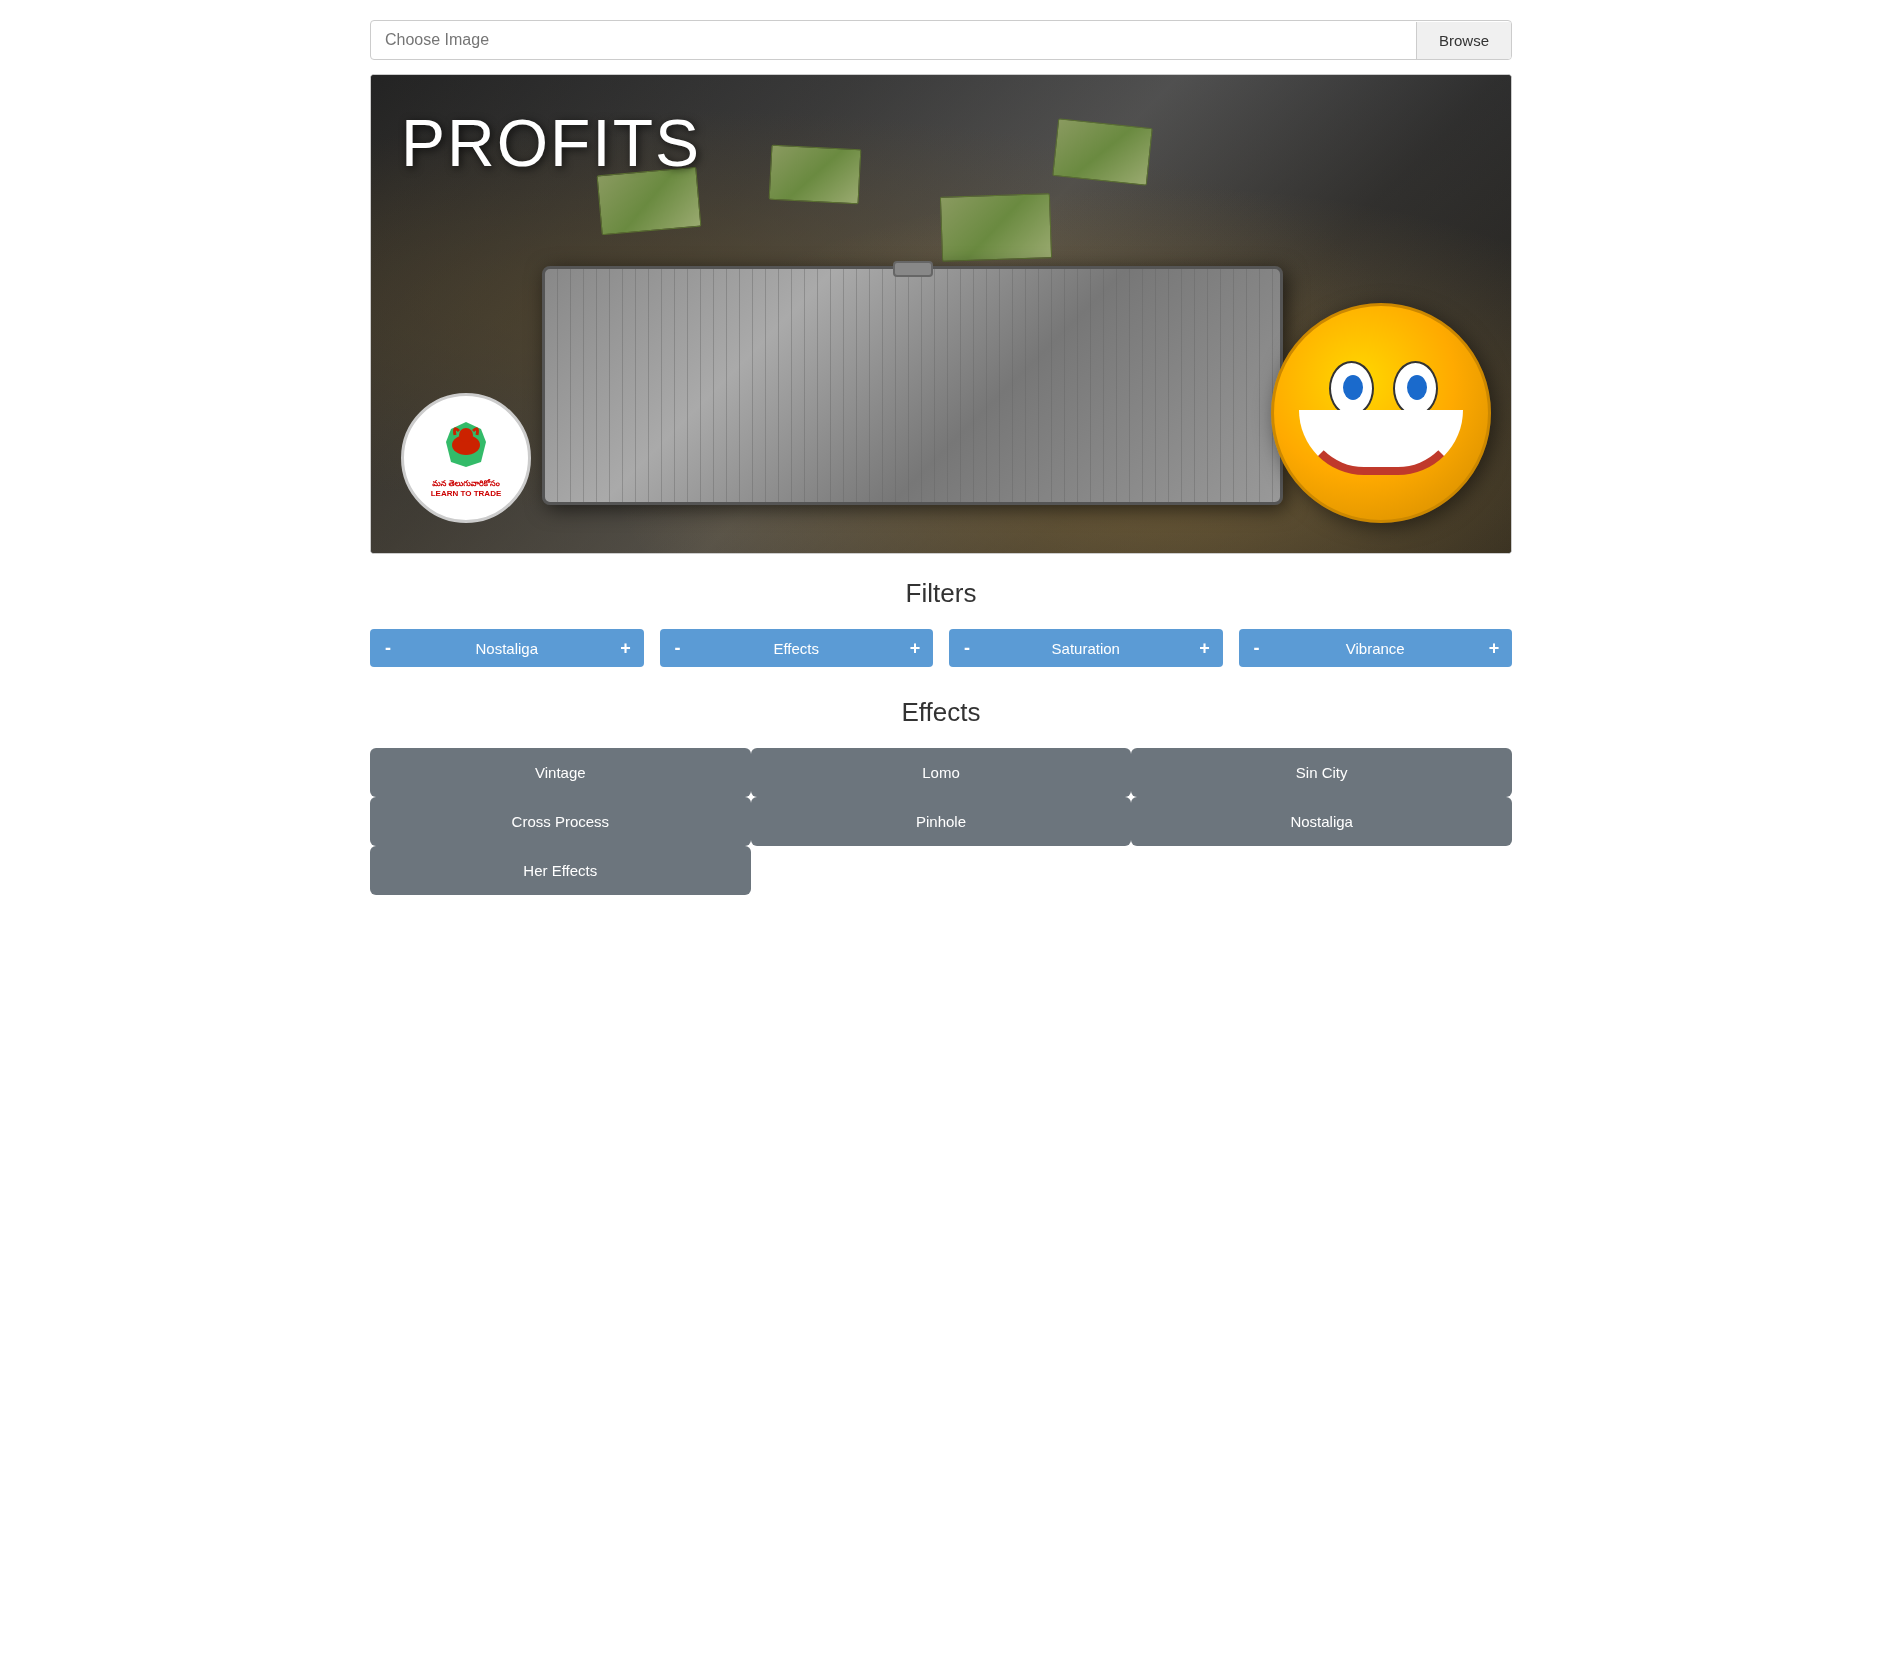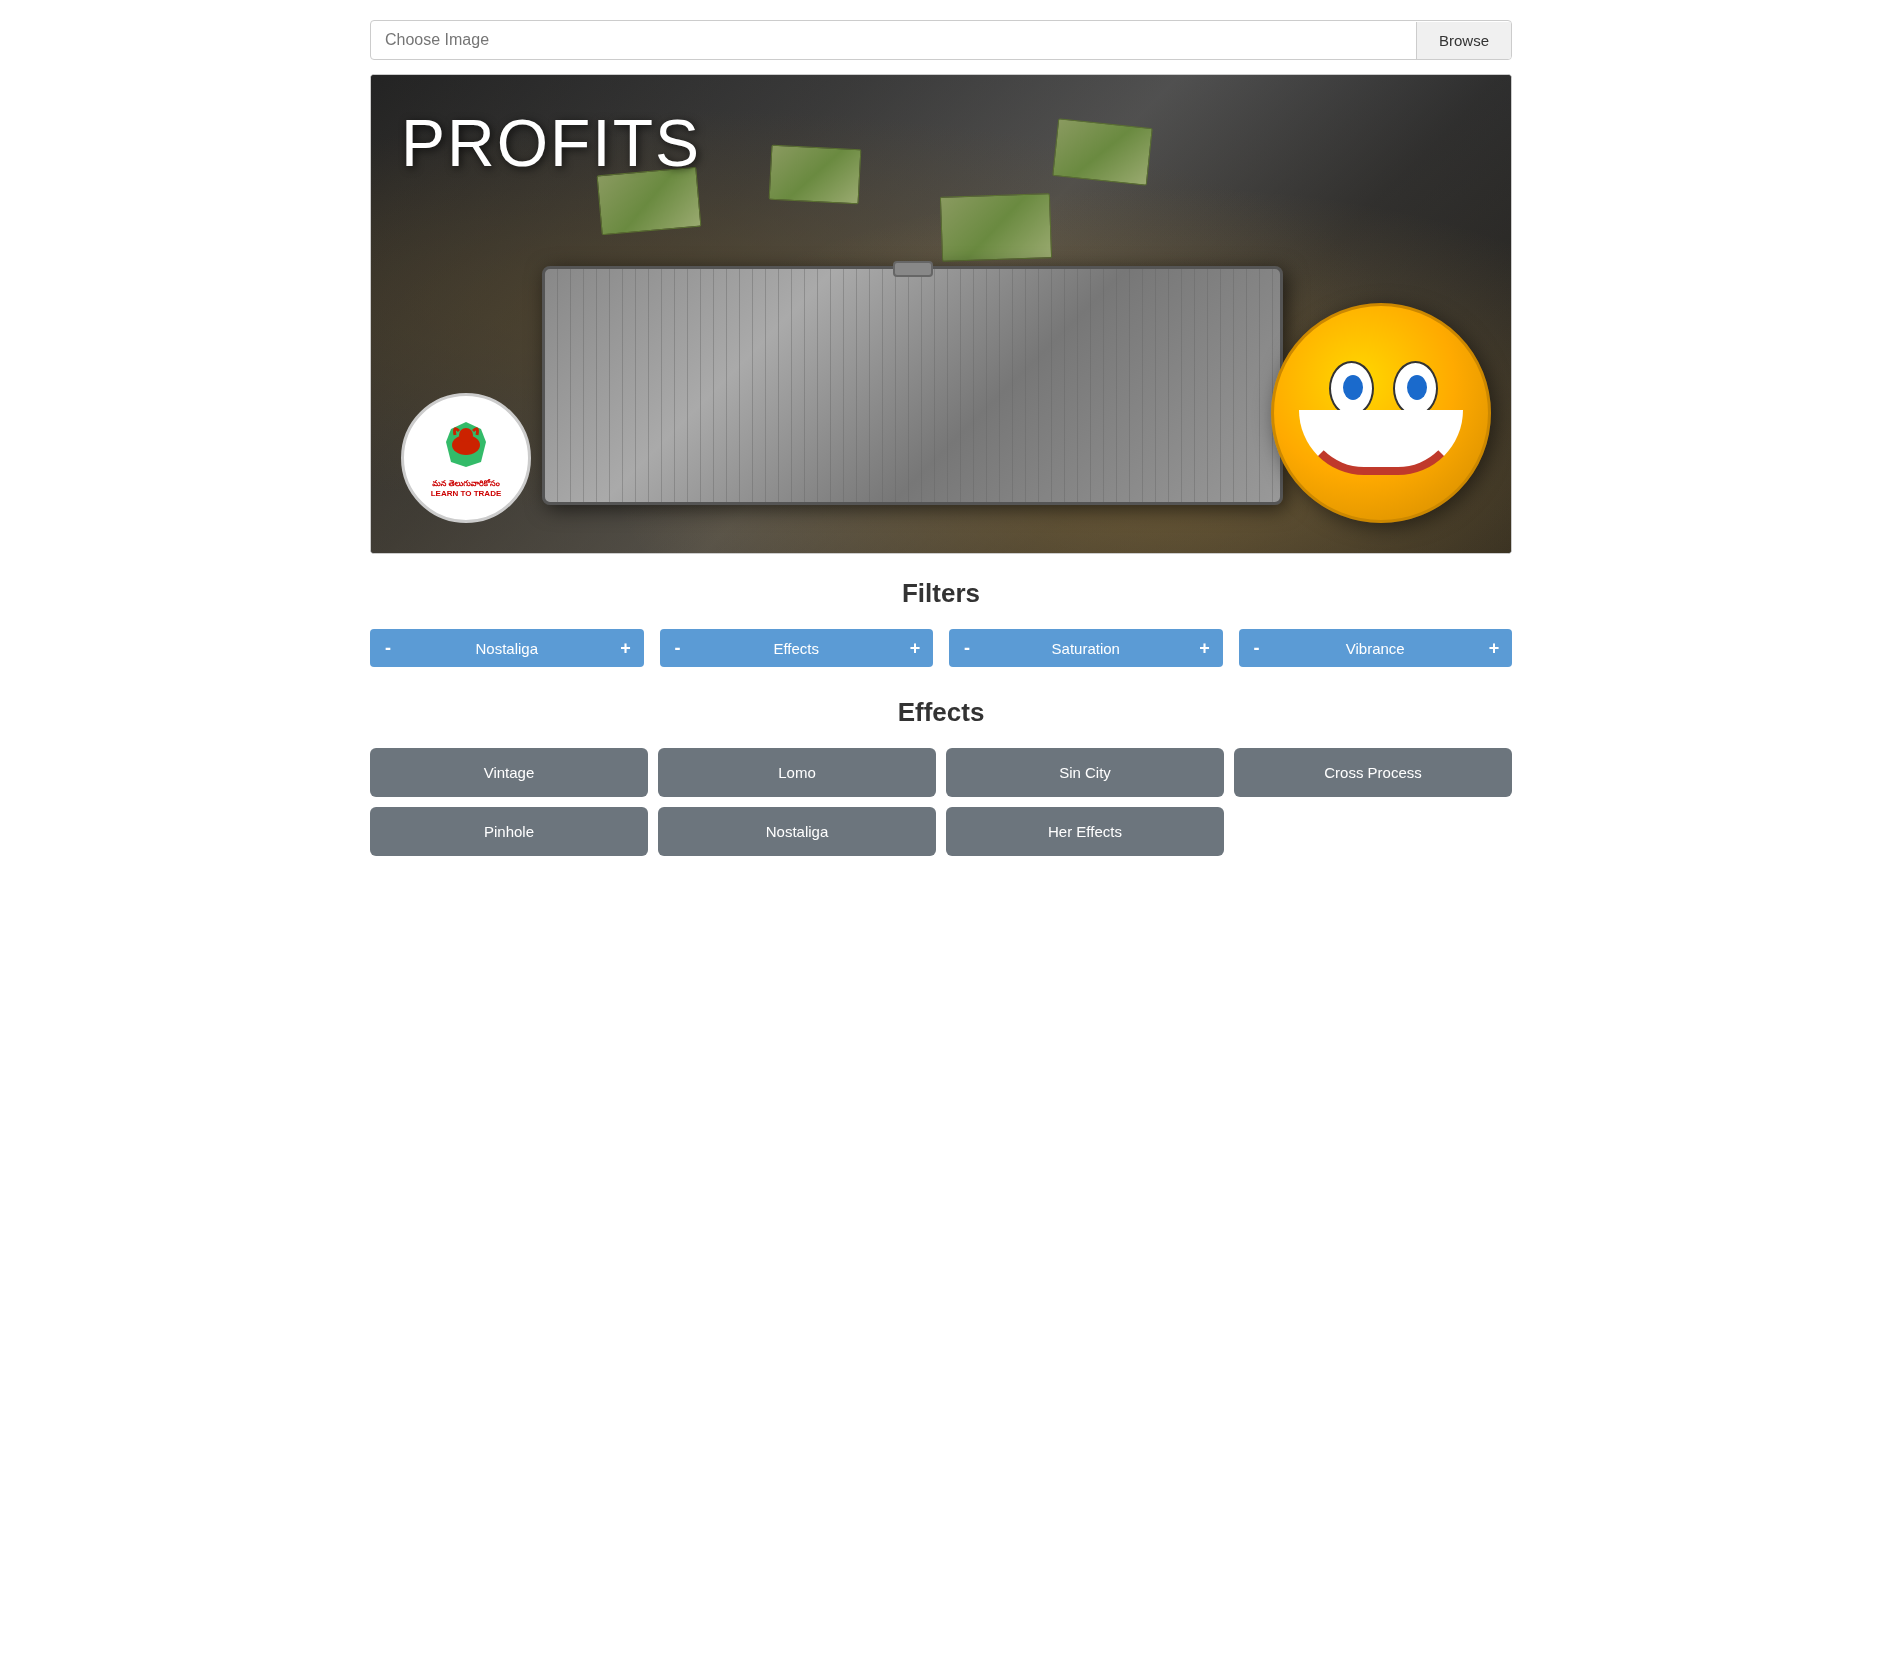--- a/index.html
+++ b/index.html
@@ -265,21 +265,21 @@
       font-weight: bold;
       color: #cc0000;
       text-align: center;
       line-height: 1.2;
     }
 
     
     .section-title {
       text-align: center;
       font-size: 26px;
-      font-weight: 700;
+      font-weight: 400;
       color: #333;
       margin-bottom: 20px;
     }
 
     
     .filters-row {
       display: flex;
       justify-content: space-between;
       align-items: center;
       margin-bottom: 30px;
@@ -324,22 +324,21 @@
       display: flex;
       align-items: center;
       justify-content: center;
       font-size: 15px;
       font-weight: 500;
     }
 
     
     .effects-grid {
       display: grid;
-      grid-template-columns: repeat(4, 1fr);
-      gap: 10px;
+      grid-template-columns: repeat(3, 1fr);
     }
 
     .effect-btn {
       padding: 16px 10px;
       background: #6c757d;
       color: #fff;
       border: none;
       border-radius: 6px;
       font-size: 15px;
       font-weight: 400;

